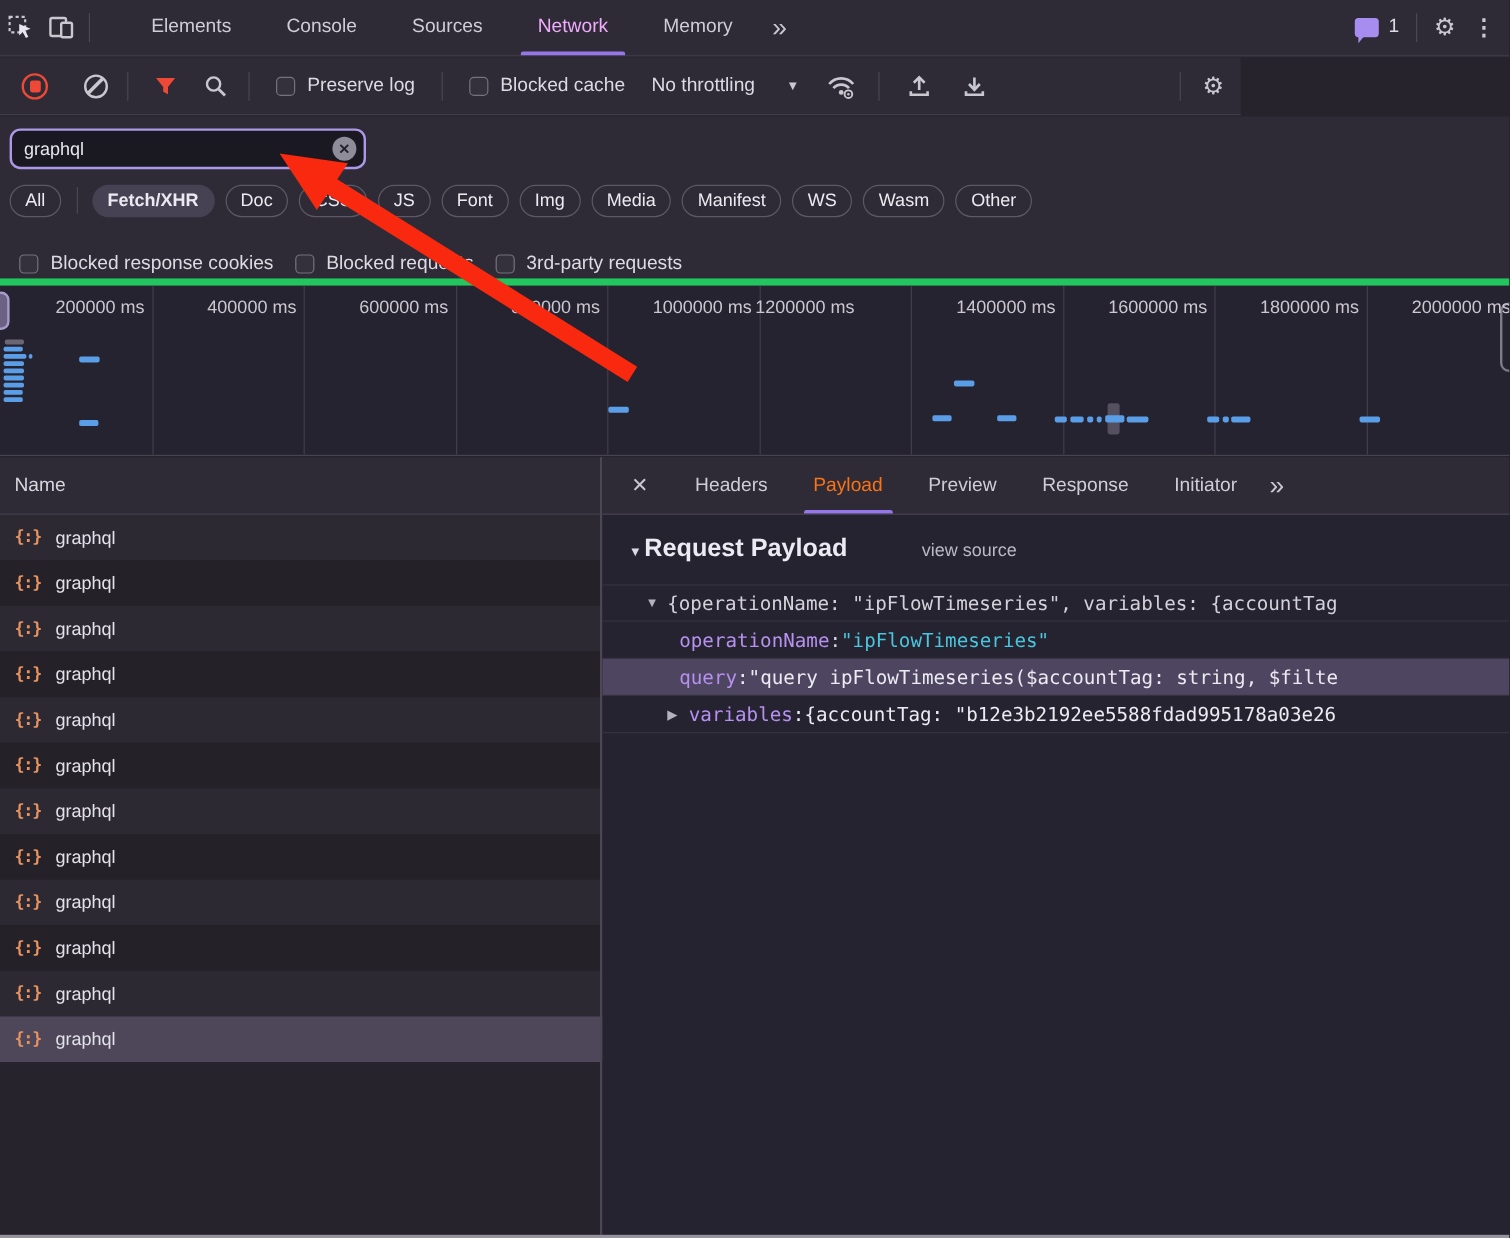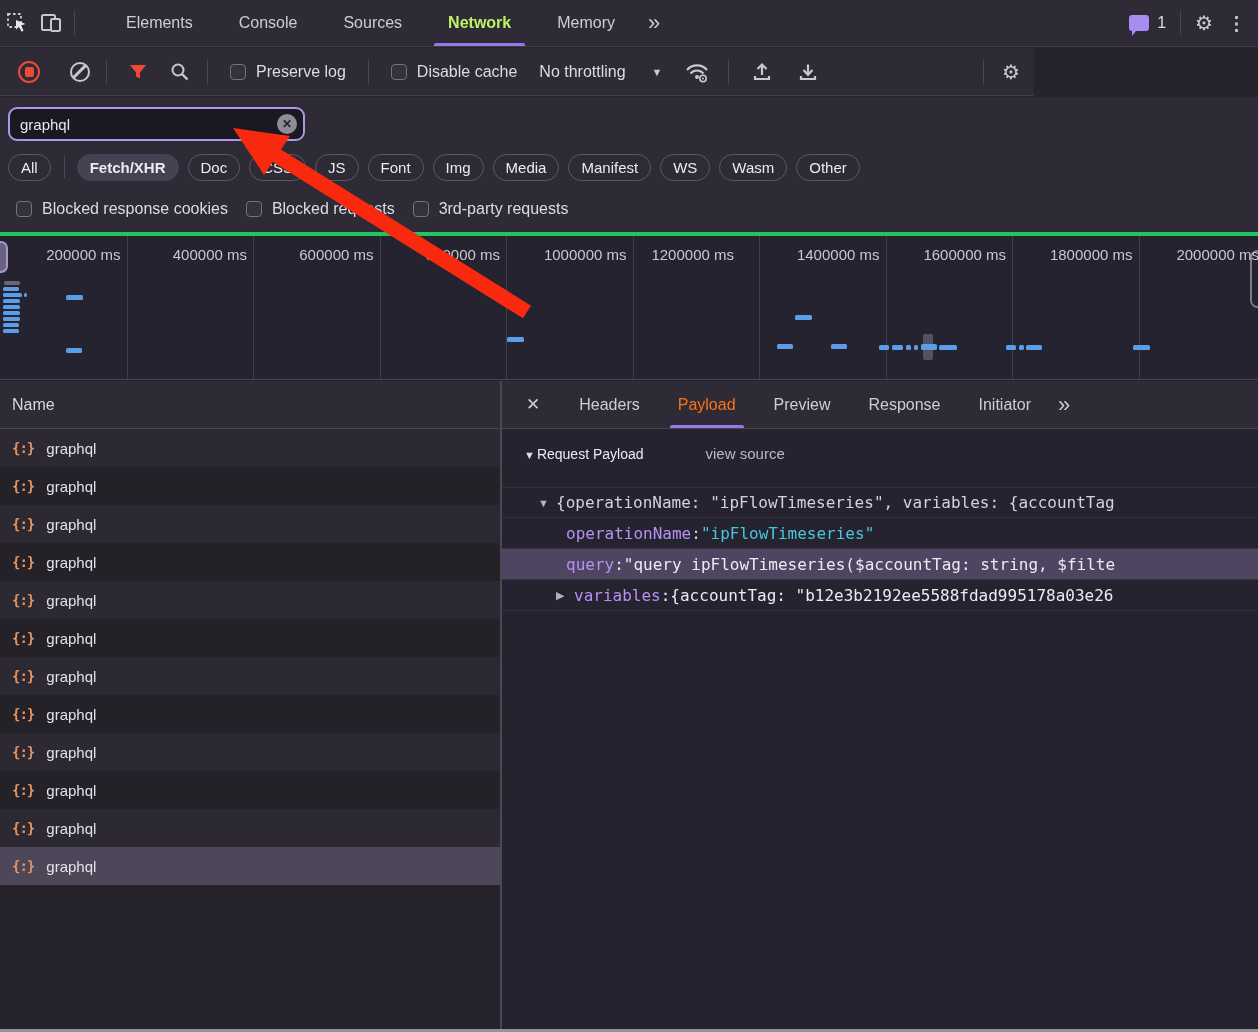--- a/index.html
+++ b/index.html
@@ -8,21 +8,21 @@
   #devtools { position:relative; width:1258px; height:1032px; background:#26232c; overflow:hidden; }
 
   
   #tabbar { position:absolute; left:0; top:0; width:1258px; height:47px; background:#2e2b36;
             border-bottom:1px solid #403c49; display:flex; align-items:center; }
   .tb-icon { width:34px; height:34px; display:flex; align-items:center; justify-content:center; flex:0 0 auto; }
   .vdiv { width:1px; height:24px; background:#4a4653; flex:0 0 auto; }
   #main-tabs { display:flex; align-items:stretch; height:100%; margin-left:28px; }
   .tab { position:relative; display:flex; align-items:center; padding:0 14px; margin:0 9px;
          color:#cfccd6; font-size:16px; cursor:default; }
-  .tab.active { color:#bef264;font-weight:bold; }
+  .tab.active { color:#f0abfc; }
   .tab.active::after { content:""; position:absolute; left:0; right:0; bottom:0; height:3px;
                        background:#9577e8; border-radius:2px 2px 0 0; }
   #tabbar-right { margin-left:auto; display:flex; align-items:center; gap:14px; padding-right:12px; }
   .chat-badge { display:flex; align-items:center; gap:8px; }
   .chat-bubble { width:20px; height:16px; background:#a78df0; border-radius:3px; position:relative; }
   .chat-bubble::after { content:""; position:absolute; left:3px; bottom:-5px; border:5px solid transparent;
                         border-top-color:#a78df0; border-left-color:#a78df0; border-width:5px 4px; }
   .count { color:#dddae3; font-size:16px; }
   .glyph { color:#c9c7cf; font-size:20px; line-height:1; }
   .kebab { font-size:19px; font-weight:bold; letter-spacing:0; }
@@ -54,26 +54,26 @@
   #filter-row .check-item { margin-left:32px; }
   #filter-row .vdiv { margin-left:26px; }
   #filter-row .vdiv + .check-item { margin-left:26px; }
 
   #chips-row { position:absolute; left:0; top:52px; width:100%; height:36px; display:flex; align-items:center; padding:0 8px; }
   .chip { border:1.5px solid #5c5865; border-radius:15px; color:#eceaf1; font-size:15px;
           padding:4px 12px; margin-right:9px; white-space:nowrap; }
   .chip.active { background:#474253; border-color:#474253; font-weight:bold; }
   #chips-row .vdiv { height:22px; margin:0 12px 0 4px; }
 
-  #more-filters { position:absolute; left:0; top:92px; width:100%; height:40px; display:flex; align-items:center;
+  #more-filters { position:absolute; left:0; top:92px; width:100%; height:40px; display:flex; align-items:flex-end;
                   gap:18px; padding:0 16px; }
 
   
   #timeline { position:absolute; left:0; top:232px; width:1258px; height:148px; background:#262330;
-              border-top:4px solid #22c55e; border-bottom:1px solid #47434f; overflow:hidden; }
+              border-top:6px solid #22c55e; border-bottom:1px solid #47434f; overflow:hidden; }
   .gridline { position:absolute; top:0; bottom:0; width:1px; background:#413d4b; }
   .tick-label { position:absolute; top:10px; transform:translateX(-100%); color:#cac7d1; font-size:15px; white-space:nowrap; }
   .tl-bar { position:absolute; border-radius:1.5px; }
   .tl-bar.blue { background:#5b9ee8; }
   .tl-bar.gray { background:#6a6772; }
   .tl-bar.marker { background:#55505f; border-radius:2px; }
   .tl-pill-left { position:absolute; left:-6px; top:5px; width:14px; height:32px; border-radius:8px;
                   background:#6b6283; border:2px solid #a79ac9; }
   .tl-pill-right { position:absolute; right:-7px; top:14px; width:15px; height:58px; border-radius:8px;
                    border:2px solid #7e7b88; }
@@ -100,21 +100,21 @@
           color:#cfccd6; font-size:16px; }
   .dtab.active { color:#f97316; }
   .dtab.active::after { content:""; position:absolute; left:6px; right:6px; bottom:0; height:3px;
                         background:#9577e8; border-radius:2px 2px 0 0; }
   .more-chev { color:#c9c7cf; font-size:22px; margin-left:8px; }
 
   
   #payload-section { padding-top:16px; }
   #payload-header { display:flex; align-items:baseline; padding-left:22px; height:34px; }
   .sec-toggle { color:#dcd9e3; font-size:11px; margin-right:2px; }
-  #payload-title { color:#eceaf2; font-size:14px; font-weight:normal; }
+  #payload-title { color:#eceaf2; font-size:21px; font-weight:bold; }
   #view-source { color:#bcb9c6; font-size:15px; margin-left:62px; }
   #payload-tree { margin-top:8px; font-family:"DejaVu Sans Mono",monospace; font-size:16px; }
   .tree-row { height:31px; display:flex; align-items:center; white-space:nowrap; overflow:hidden;
               border-bottom:1px solid #35323e; color:#d4d1dc; }
   .tree-row.first { border-top:1px solid #35323e; }
   .tree-row.selected { background:#4e4560; }
   .tree-toggle { font-size:11px; color:#b5b2bf; font-family:"Liberation Sans",sans-serif; width:18px; flex:0 0 auto; }
   .seg.k { color:#b691f0; }
   .seg.s { color:#49c5dd; }
   .seg.p { color:#d4d1dc; }
@@ -182,21 +182,21 @@
       </svg>
     </div>
     <div class="vdiv"></div>
     <div class="check-item" style="margin-left:22px">
       <span class="checkbox"></span>
       <span>Preserve log</span>
     </div>
     <div class="vdiv" style="margin-left:22px"></div>
     <div class="check-item" style="margin-left:22px">
       <span class="checkbox"></span>
-      <span>Disable cache</span>
+      <span>Blocked cache</span>
     </div>
     <div class="select-like" style="margin-left:22px">
       <span>No throttling</span>
       <span class="dd-arrow">▼</span>
     </div>
     <div class="tb-icon" style="margin-left:18px">
       <svg width="26" height="22" viewBox="0 0 26 22">
         <path d="M3,9 a13,13 0 0 1 20,0" fill="none" stroke="#c9c7cf" stroke-width="2.2"></path>
         <path d="M6.5,12.5 a8.5,8.5 0 0 1 13,0" fill="none" stroke="#c9c7cf" stroke-width="2.2"></path>
         <circle cx="13" cy="16" r="2" fill="#c9c7cf"></circle>
@@ -270,21 +270,21 @@
       <div class="tick-label" style="left: 120.5px;">200000 ms</div>
       <div class="gridline" style="left: 253px;"></div>
       <div class="tick-label" style="left: 247px;">400000 ms</div>
       <div class="gridline" style="left: 379.5px;"></div>
       <div class="tick-label" style="left: 373.5px;">600000 ms</div>
       <div class="gridline" style="left: 506px;"></div>
       <div class="tick-label" style="left: 500px;">800000 ms</div>
       <div class="gridline" style="left: 632.5px;"></div>
       <div class="tick-label" style="left: 626.5px;">1000000 ms</div>
       <div class="gridline" style="left: 759px;"></div>
-      <div class="tick-label" style="left: 734px;">1200000 ms</div>
+      <div class="tick-label" style="left: 712px;">1200000 ms</div>
       <div class="gridline" style="left: 885.5px;"></div>
       <div class="tick-label" style="left: 879.5px;">1400000 ms</div>
       <div class="gridline" style="left: 1012px;"></div>
       <div class="tick-label" style="left: 1006px;">1600000 ms</div>
       <div class="gridline" style="left: 1138.5px;"></div>
       <div class="tick-label" style="left: 1132.5px;">1800000 ms</div>
       <div class="tick-label" style="left: 1259px;">2000000 ms</div>
       <div class="tl-bar gray" style="left: 4px; top: 45px; width: 16px; height: 4px;"></div>
       <div class="tl-bar blue" style="left: 3px; top: 51px; width: 16px; height: 4px;"></div>
       <div class="tl-bar blue" style="left: 3px; top: 57px; width: 19px; height: 4px;"></div>

